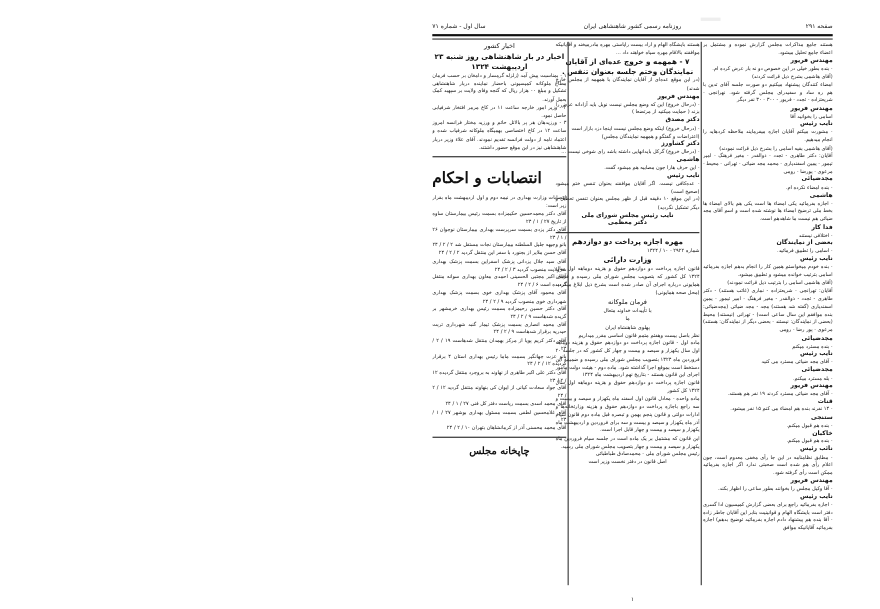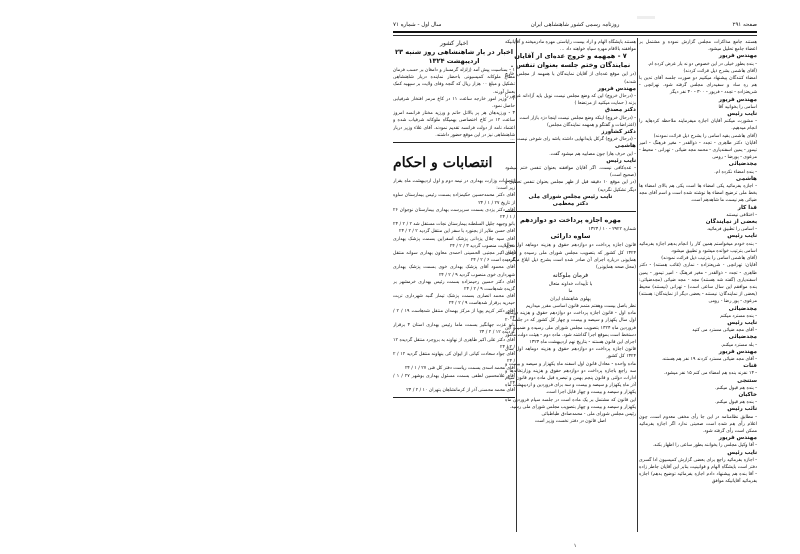--- a/index.html
+++ b/index.html
@@ -100,21 +100,21 @@
       <p class="b">هاشمی</p>
       <p class="">- این حرف هارا جون مصابیه هم میشود گفت.</p>
       <p class="b">نایب رئیس</p>
       <p class="">- عده‌کافی نیست. اگر آقایان موافقند بعنوان تنفس ختم میشود (صحیح است)</p>
       <p class="">(در این موقع ۱۰ دقیقه قبل از ظهر مجلس بعنوان تنفس تعطیل و دیگر تشکیل نگردید)</p>
       <p class="b cen">نایب رئیس مجلس شورای ملی</p>
       <p class="b cen">دکتر معظمی</p>
       <div class="hr"></div>
       <p class="h">مهره اجازه پرداخت دو دوازدهم</p>
       <p class="">شماره ۲۹۲۲ - ۱۰ / ۱۳۲۴</p>
-      <p class="h">ساوه دارائی</p>
+      <p class="h">وزارت دارائی</p>
       <p class="">قانون اجازه پرداخت دو دوازدهم حقوق و هزینه دوماهه اول سال ۱۳۲۴ کل کشور که بتصویب مجلس شورای ملی رسیده و فرمان همایونی درباره اجرای آن صادر شده است بشرح ذیل ابلاغ میگردد. (محل صحه همایونی)</p>
       <p class="hs">فرمان ملوکانه</p>
       <p class="cen">با تأییدات خداوند متعال</p>
       <p class="cen">ما</p>
       <p class="cen">پهلوی شاهنشاه ایران</p>
       <p class="">نظر باصل بیست وهفتم متمم قانون اساسی مقرر میداریم</p>
       <p class="">ماده اول - قانون اجازه پرداخت دو دوازدهم حقوق و هزینه دوماهه اول سال یکهزار و سیصد و بیست و چهار کل کشور که در جلسه ۲۰ فروردین ماه ۱۳۲۴ بتصویب مجلس شورای ملی رسیده و ضمیمه این دستخط است بموقع اجرا گذاشته شود. ماده دوم - هیئت دولت مأمور اجرای این قانون هستند - بتاریخ نهم اردیبهشت ماه ۱۳۲۴</p>
       <p class="">قانون اجازه پرداخت دو دوازدهم حقوق و هزینه دوماهه اول سال ۱۳۲۴ کل کشور</p>
       <p class="">ماده واحده - معادل قانون اول اسفند ماه یکهزار و سیصد و بیست و سه راجع باجازه پرداخت دو دوازدهم حقوق و هزینه وزارتخانه‌ها و ادارات دولتی و قانون پنجم بهمن و تبصره قبل ماده دوم قانون سیام آذر ماه یکهزار و سیصد و بیست و سه برای فروردین و اردیبهشت ماه یکهزار و سیصد و بیست و چهار قابل اجرا است.</p>
       <p class="">این قانون که مشتمل بر یک ماده است در جلسه سیام فروردین ماه یکهزار و سیصد و بیست و چهار بتصویب مجلس شورای ملی رسید.</p>
@@ -141,16 +141,17 @@
       <p class="">آقای دکتر حسین رحیمزاده بسمت رئیس بهداری خرمشهر بر گزیده شدهاست ۹ / ۲ / ۲۴</p>
       <p class="">آقای محمد انصاری بسمت پزشک تیمار گنبد شهرداری تربت حیدریه برقرار شدهاست ۹ / ۲ / ۲۴</p>
       <p class="">آقای دکتر کریم پویا از مرکز بهمدان منتقل شدهاست ۱۹ / ۲ / ۲۴</p>
       <p class="">بانو عزت جهانگیر بسمت ماما رئیس بهداری استان ۴ برقرار گردیده ۱۲ / ۲ / ۲۴</p>
       <p class="">آقای دکتر علی اکبر طاهری از نهاوند به بروجرد منتقل گردیده ۱۲ / ۲ / ۲۴</p>
       <p class="">آقای جواد سعادت کیانی از ایوان کی بنهاوند منتقل گردید ۱۲ / ۲ / ۲۴</p>
       <p class="">آقای محمد اسدی بسمت ریاست دفتر کل فنی ۲۷ / ۱ / ۲۴</p>
       <p class="">آقای غلامحسین لطفی بسمت مسئول بهداری بوشهر ۲۷ / ۱ / ۲۴</p>
       <p class="">آقای محمد محسنی آذر از کرمانشاهان بتهران ۱۰ / ۲ / ۲۴</p>
       <div class="hr"></div>
+      <p class="press">چاپخانه مجلس</p>
     </div>
 
   <div class="foot">۱</div>
 </div>
 
 </body></html>

